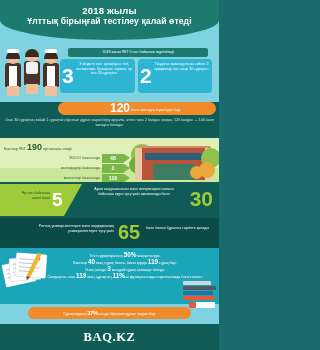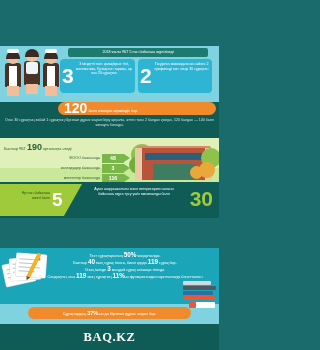--- a/index.html
+++ b/index.html
@@ -105,21 +105,21 @@
   .band120{
     position:absolute;left:0;top:102px;width:219px;height:36px;
     background:#0f5c57;
   }
   .pill120{
     position:absolute;left:58px;top:0;width:158px;height:13px;
     background:#f08a2a;border-radius:7px;
     color:#ffffff;font-size:3.8px;line-height:13px;
     padding-left:6px;box-sizing:border-box;white-space:nowrap;overflow:hidden;
   }
-  .pill120 b{font-size:14px;font-weight:bold;vertical-align:-1px;}
+  .pill120 b{font-size:12px;font-weight:bold;vertical-align:-1px;margin-left:46px;}
   .band-note{
     position:absolute;left:4px;top:16px;width:211px;
     color:#cfe6e2;font-size:3.6px;line-height:5px;text-align:center;
   }
 
   
   .sec167{
     position:absolute;left:0;top:138px;width:219px;height:44px;
     background:#c9e89a;
   }
@@ -300,20 +300,27 @@
     color:#ffffff;font-size:12.5px;font-weight:bold;line-height:26px;
     text-align:center;letter-spacing:.6px;
     font-family:"Liberation Serif",serif;
   }
 </style>
 </head>
 <body>
 
 <div class="sheet">
 
+  <div class="header">
+    <div class="header-curve"></div>
+    <div class="title-wrap">
+      <div class="title-year">2018 жылы</div>
+      <div class="title-main">Ұлттық бірыңғай тестілеу қалай өтеді</div>
+    </div>
+  </div>
 
   <div class="sec1">
     <div class="students">
       <div class="stu s1">
         <div class="body"></div>
           <div class="apron"></div>
         <div class="legs"></div>
           <div class="head"></div>
         <div class="hair"></div>
           <div class="bow"></div>
@@ -402,20 +409,25 @@
 
   <div class="sec5">
     <div class="box5">
       <div class="t">Әр пән бойынша шекті&nbsp;балл</div>
       <div class="n">5</div>
     </div>
     <div class="txt60">Ауыл шаруашылығы және ветеринария саласы бойынша оқуға түсу үшін минималды балл</div>
     <div class="num60">30</div>
   </div>
 
+  <div class="sec65">
+    <div class="t65l">Ұлттық университеттерге және медициналық университеттерге түсу үшін</div>
+    <div class="n65">65</div>
+    <div class="t65r">балл болып бұрынғы тәртіпте қалады</div>
+  </div>
 
   <div class="sec-tests">
     <div class="papers">
       <div class="paper p1">
           <div class="pline" style="left:3px;top:5px;width:20px;"></div>
           <div class="pline" style="left:3px;top:9px;width:18px;"></div>
           <div class="pline" style="left:3px;top:13px;width:21px;"></div>
         </div>
       <div class="paper p2">
           <div class="pline" style="left:3px;top:5px;width:20px;"></div>

